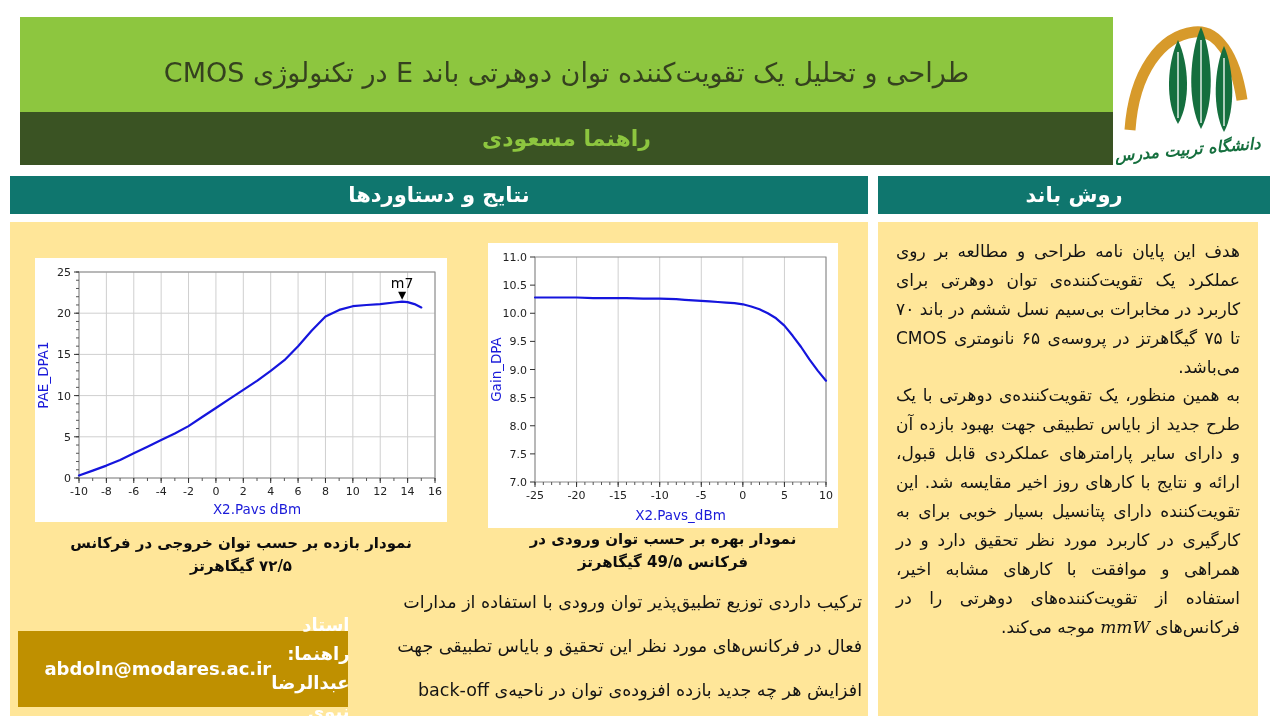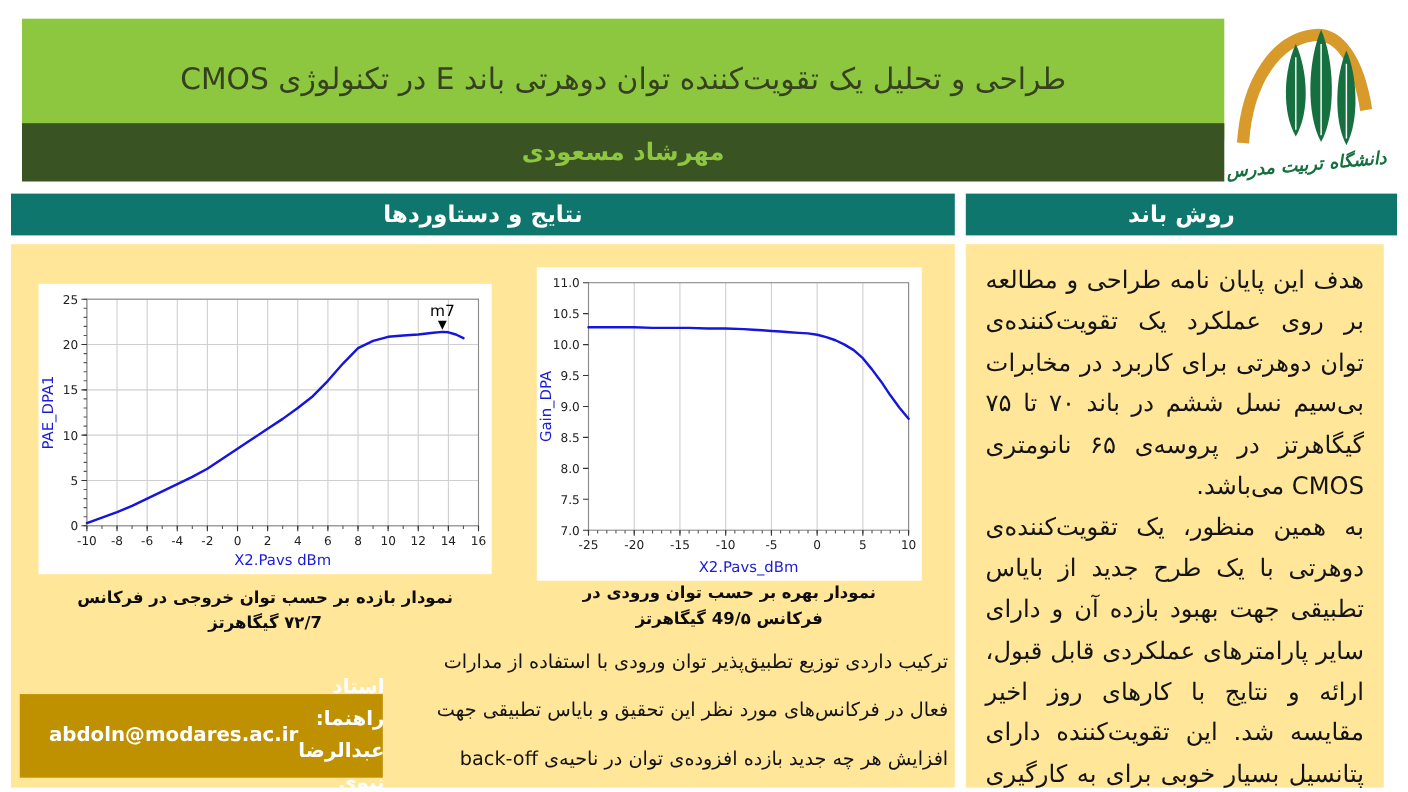--- a/index.html
+++ b/index.html
@@ -13,21 +13,21 @@
               display:flex;align-items:center;justify-content:center;direction:rtl;
               color:#8dc63f;font-size:22px;font-weight:bold;}
   .logo-box{left:1116px;top:2px;width:150px;height:166px;background:#ffffff;}
   .sec-header{top:176px;height:38px;background:#0f766e;display:flex;align-items:center;
               justify-content:center;direction:rtl;color:#ffffff;font-size:21px;font-weight:bold;}
   .results-header{left:10px;width:858px;}
   .method-header{left:878px;width:392px;}
   .panel{top:222px;height:494px;background:#ffe699;}
   .results-panel{left:10px;width:858px;}
   .method-panel{left:878px;width:380px;box-sizing:border-box;padding:15px 18px 13px 18px;
-                direction:rtl;text-align:justify;font-size:22px;line-height:1.7;color:#141414;}
+                direction:rtl;text-align:justify;font-size:17px;line-height:1.7;color:#141414;}
   .method-panel p{margin:0;}
   .chart-box{position:absolute;background:#ffffff;}
   .chart-pae{left:25px;top:36px;width:412px;height:264px;}
   .chart-gain{left:478px;top:21px;width:350px;height:285px;}
   .chart-box svg text{font-family:"DejaVu Sans",sans-serif;}
   .caption{position:absolute;text-align:center;font-weight:bold;font-size:15px;line-height:1.5;
            color:#0d0d0d;direction:rtl;box-sizing:border-box;}
   .caption-pae{left:25px;top:310px;width:412px;padding:0 30px;}
   .caption-gain{left:478px;top:306px;width:350px;padding:0 24px;}
   .notes{position:absolute;right:6px;top:358px;width:584px;direction:rtl;text-align:right;
@@ -40,21 +40,21 @@
 </style>
 </head>
 <body>
 
 <div id="page">
 
   <div class="abs title-bar">
     <span>طراحی و تحلیل یک تقویت‌کننده توان دوهرتی باند E در تکنولوژی CMOS</span>
   </div>
   <div class="abs author-bar">
-    <span>مهرشاد مسعودی</span>
+    <span>راهنما مسعودی</span>
   </div>
 
   <div class="abs logo-box">
     <svg width="150" height="166" viewBox="0 0 150 166">
       <path d="M14,128 C18,70 45,34 78,30 C101,27 119,53 126,98" fill="none" stroke="#d79a2b" stroke-width="11"></path>
       <path fill="#156f3e" d="M62,38 C73,62 75,100 62,122 C49,100 51,62 62,38 Z"></path>
       <path fill="#156f3e" d="M85,25 C97,52 99,102 85,127 C71,102 73,52 85,25 Z"></path>
       <path fill="#156f3e" d="M108,44 C118,66 120,108 108,130 C96,108 98,66 108,44 Z"></path>
       <line x1="62" y1="50" x2="62" y2="116" stroke="#ffffff" stroke-width="1.3"></line>
       <line x1="85" y1="38" x2="85" y2="121" stroke="#ffffff" stroke-width="1.3"></line>
@@ -271,21 +271,21 @@
           <text x="39" y="74.25" text-anchor="end" font-size="11" fill="#222">10.0</text>
           <line x1="42" x2="47" y1="42.125" y2="42.125" stroke="#333"></line>
           <text x="39" y="46.125" text-anchor="end" font-size="11" fill="#222">10.5</text>
           <line x1="42" x2="47" y1="14" y2="14" stroke="#333"></line>
           <text x="39" y="18" text-anchor="end" font-size="11" fill="#222">11.0</text>
           <polyline points="47.0,54.5 71.9,54.5 88.6,54.5 105.2,55.1 121.8,55.1 138.5,55.1 155.1,55.6 171.7,55.6 188.3,56.2 196.7,56.8 205.0,57.3 213.3,57.9 221.6,58.4 229.9,59.0 238.2,59.6 246.5,60.1 254.9,61.3 263.2,63.5 271.5,66.3 279.8,70.3 288.1,75.3 296.4,82.6 304.7,92.8 313.1,104.0 321.4,116.4 329.7,127.6 338.0,137.7" fill="none" stroke="#1515dd" stroke-width="2.2" stroke-linejoin="round" stroke-linecap="round"></polyline>
           <text x="192.5" y="277" text-anchor="middle" font-size="13.5" fill="#1a1ad9">X2.Pavs_dBm</text>
           <text x="13" y="126.5" text-anchor="middle" font-size="13.5" fill="#1a1ad9" transform="rotate(-90 13 126.5)">Gain_DPA</text>
         </svg></div>
 
-    <div class="caption caption-pae">نمودار بازده بر حسب توان خروجی در فرکانس ۷۲/7 گیگاهرتز</div>
+    <div class="caption caption-pae">نمودار بازده بر حسب توان خروجی در فرکانس ۷۲/۵ گیگاهرتز</div>
     <div class="caption caption-gain">نمودار بهره بر حسب توان ورودی در فرکانس 49/۵ گیگاهرتز</div>
 
     <div class="notes">
       <div>ترکیب دارد‌ی توزیع تطبیق‌پذیر توان ورودی با استفاده از مدارات</div>
       <div>فعال در فرکانس‌های مورد نظر این تحقیق و بایاس تطبیقی جهت</div>
       <div>افزایش هر چه جدید بازده افزوده‌ی توان در ناحیه‌ی back-off</div>
     </div>
 
     <div class="advisor">
       <span>استاد راهنما: عبدالرضا نبوی</span>

